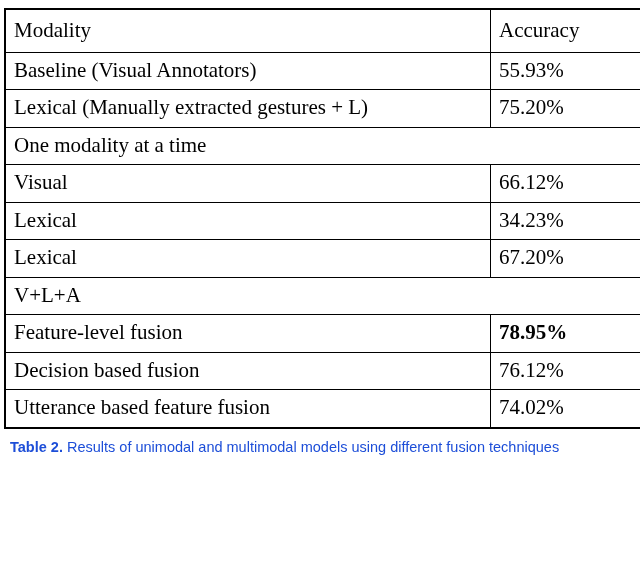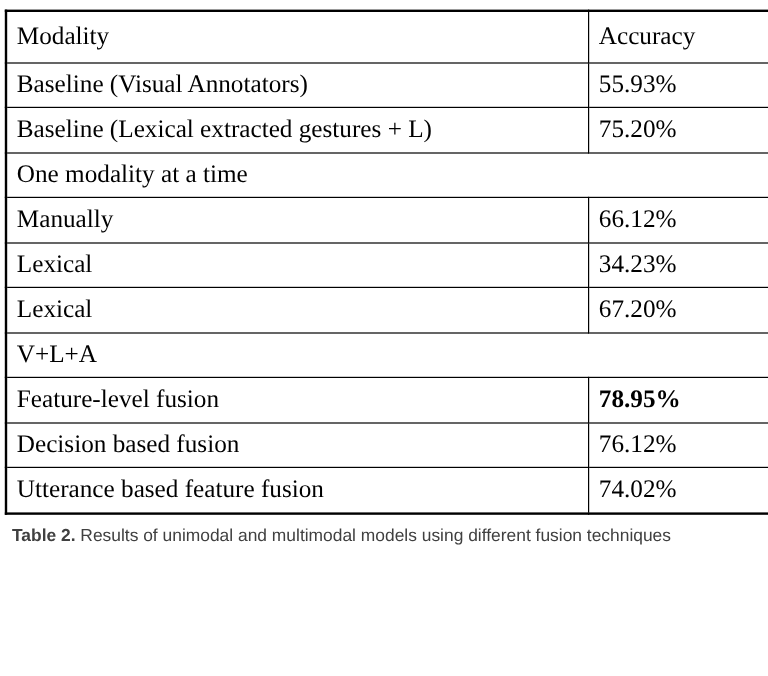--- a/index.html
+++ b/index.html
@@ -53,21 +53,21 @@
     width: auto;
   }
   .bold {
     font-weight: bold;
   }
   .caption {
     margin: 10px 6px 0 6px;
     font-family: "Liberation Sans", sans-serif;
     font-size: 14.5px;
     line-height: 1.22;
-    color: #404040;
+    color: #1d4ed8;
     text-align: justify;
   }
   .caption .caption-label {
     font-weight: bold;
   }
 </style>
 </head>
 <body>
 
 <div class="page">
@@ -79,30 +79,30 @@
         <td class="col-label">Modality</td>
         <td class="col-value">Accuracy</td>
       </tr>
 
       <tr>
         <td class="col-label">Baseline (Visual Annotators)</td>
         <td class="col-value">55.93%</td>
       </tr>
 
       <tr>
-        <td class="col-label">Baseline (Lexical extracted gestures + L)</td>
+        <td class="col-label">Lexical (Manually extracted gestures + L)</td>
         <td class="col-value">75.20%</td>
       </tr>
 
       <tr>
         <td class="span-both" colspan="2">One modality at a time</td>
       </tr>
 
       <tr>
-        <td class="col-label">Manually</td>
+        <td class="col-label">Visual</td>
         <td class="col-value">66.12%</td>
       </tr>
 
       <tr>
         <td class="col-label">Lexical</td>
         <td class="col-value">34.23%</td>
       </tr>
 
       <tr>
         <td class="col-label">Lexical</td>

